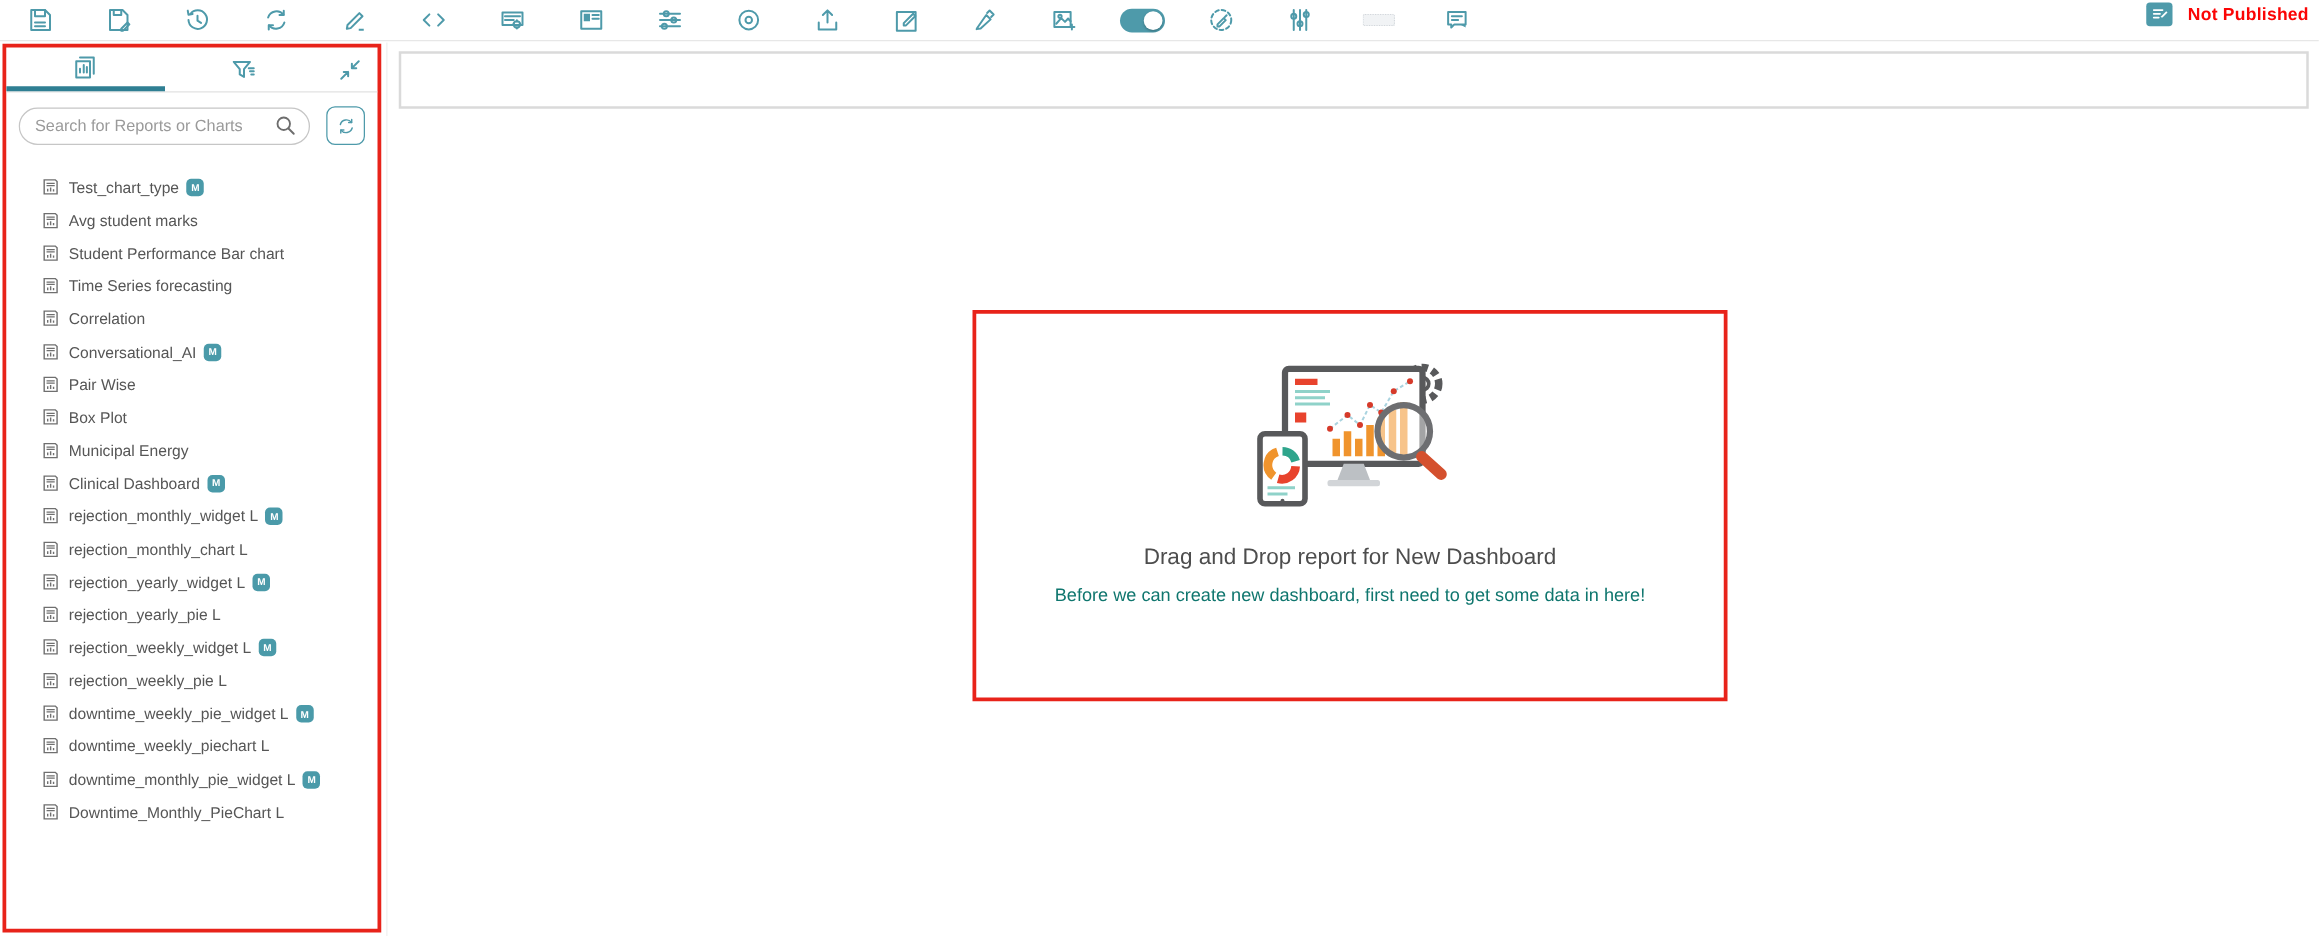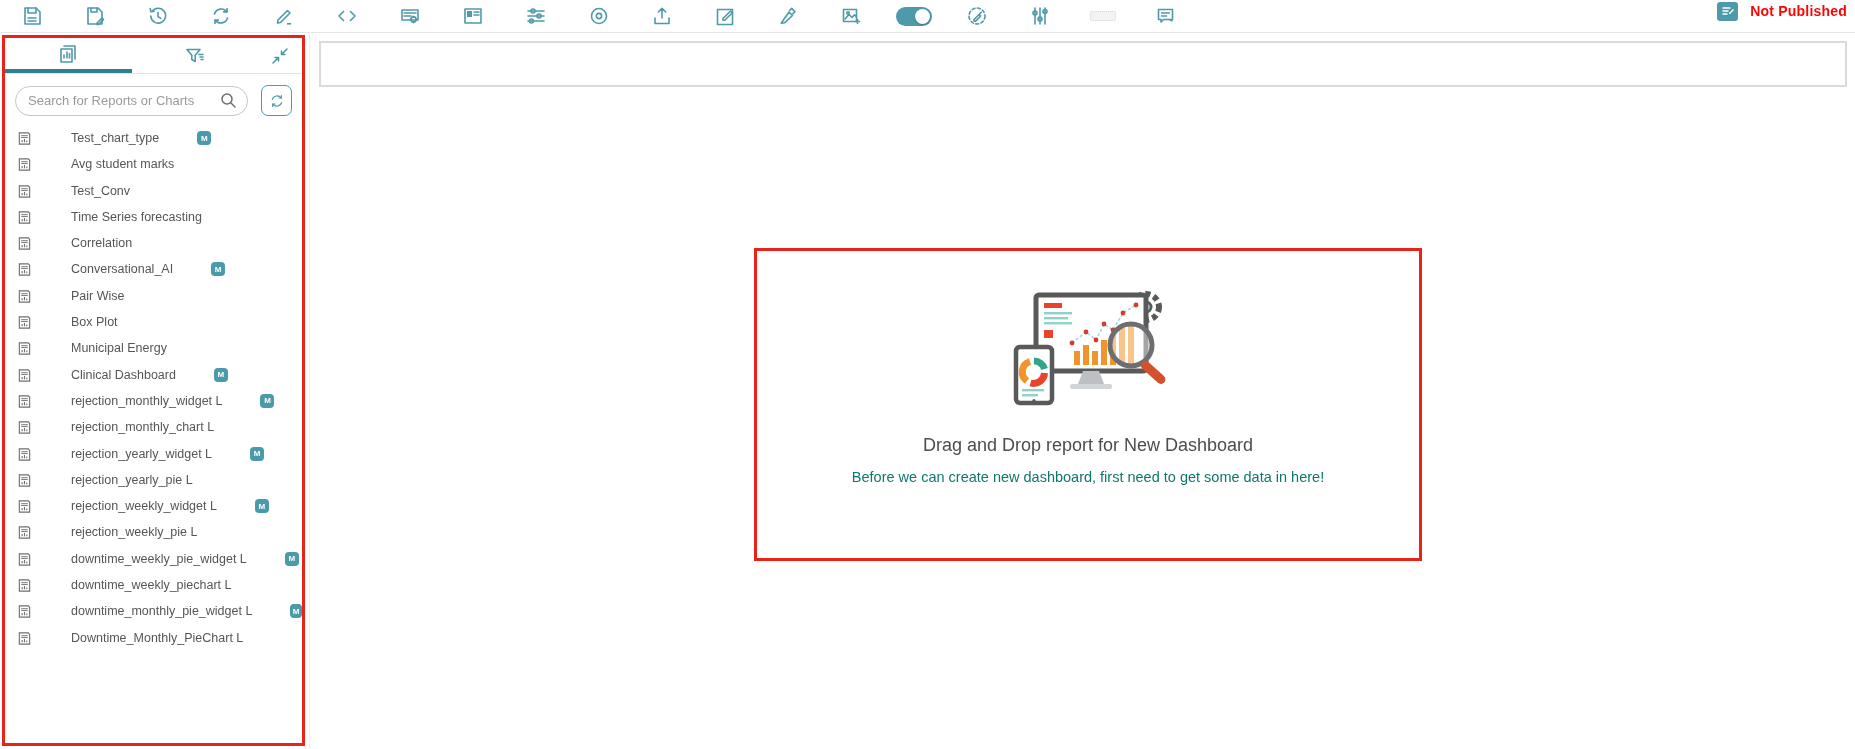--- a/index.html
+++ b/index.html
@@ -33,34 +33,34 @@
   .collapse-cell { width:44px; display:flex; align-items:center; justify-content:center; cursor:pointer; }
   .searchrow { display:flex; align-items:center; padding:11px 10px 6px 10px; gap:13px; flex:0 0 auto; }
   .searchbox { flex:1 1 auto; height:30px; border:1px solid #c6c6c6; border-radius:16px;
     display:flex; align-items:center; padding:0 10px 0 12px; }
   .searchbox input { border:none; outline:none; flex:1; font-size:13px; color:#444;
     font-family:"Liberation Sans", sans-serif; background:transparent; }
   .searchbox input::placeholder { color:#9a9a9a; }
   .refresh-btn { width:31px; height:31px; border:1.6px solid #4e9aaa; border-radius:7px;
     display:flex; align-items:center; justify-content:center; cursor:pointer; background:#fff; flex:0 0 auto; }
   .report-list { list-style:none; margin-top:9px; flex:1 1 auto; overflow:hidden; }
-  .report-item { height:26.3px; display:flex; align-items:flex-start; padding-left:12px;
-    cursor:grab; white-space:nowrap;gap:32px; }
+  .report-item { height:26.3px; display:flex; align-items:flex-end; padding-left:28px;
+    cursor:grab; white-space:nowrap; }
   .report-item svg { flex:0 0 auto; margin-right:7px; }
   .report-label { font-size:12.5px; color:#565656; }
   .m-badge { margin-left:6px; width:14px; height:14px; border-radius:4px; background:#4a9aa9;
     color:#fff; font-size:8px; font-weight:bold; display:flex; align-items:center;
     justify-content:center; }
 
   
   .main-area { position:absolute; left:309px; top:34px; width:1546px; height:715px;
     border-left:1px solid #efefef; background:#fff; }
   .empty-row-box { position:absolute; left:9px; top:7px; width:1528px; height:46px;
     border:2px solid #dadada; background:#fff; }
-  .dropzone { position:absolute; left:444px; top:214px; width:668px; height:313px;
+  .dropzone { position:absolute; left:468px; top:214px; width:604px; height:313px;
     border:3px solid #e8231a; background:#fff; display:flex; flex-direction:column;
     align-items:center; }
   .dz-illustration { margin-top:34px; }
   .dz-title { margin-top:18px; font-size:18px; color:#4d4d4d; }
   .dz-subtitle { margin-top:13px; font-size:14.5px; color:#0f766e; }
 </style>
 </head>
 <body>
 
 <header class="toolbar">
@@ -248,31 +248,31 @@
     <li class="report-item">
       <svg width="15" height="15" viewBox="0 0 16 16">
         <path d="M2.5 2h9.5l1.5 1.5V14H2.5z" fill="none" stroke="#6f6f6f" stroke-width="1.2"></path>
         <path d="M4.5 5h7M4.5 7h7" stroke="#6f6f6f" stroke-width="1"></path>
         <path d="M5.5 12V9.5M8 12V8.5M10.5 12v-2" stroke="#6f6f6f" stroke-width="1.2"></path>
       </svg>
       <span class="report-label">Avg student marks</span>
 
     </li>
 
-
-
-    <li class="report-item">
-      <svg width="15" height="15" viewBox="0 0 16 16">
-        <path d="M2.5 2h9.5l1.5 1.5V14H2.5z" fill="none" stroke="#6f6f6f" stroke-width="1.2"></path>
-        <path d="M4.5 5h7M4.5 7h7" stroke="#6f6f6f" stroke-width="1"></path>
-        <path d="M5.5 12V9.5M8 12V8.5M10.5 12v-2" stroke="#6f6f6f" stroke-width="1.2"></path>
-      </svg>
-      <span class="report-label">Test_Conv</span>
-
-    </li>
+    <li class="report-item">
+      <svg width="15" height="15" viewBox="0 0 16 16">
+        <path d="M2.5 2h9.5l1.5 1.5V14H2.5z" fill="none" stroke="#6f6f6f" stroke-width="1.2"></path>
+        <path d="M4.5 5h7M4.5 7h7" stroke="#6f6f6f" stroke-width="1"></path>
+        <path d="M5.5 12V9.5M8 12V8.5M10.5 12v-2" stroke="#6f6f6f" stroke-width="1.2"></path>
+      </svg>
+      <span class="report-label">Student Performance Bar chart</span>
+
+    </li>
+
+
 
 
     <li class="report-item">
       <svg width="15" height="15" viewBox="0 0 16 16">
         <path d="M2.5 2h9.5l1.5 1.5V14H2.5z" fill="none" stroke="#6f6f6f" stroke-width="1.2"></path>
         <path d="M4.5 5h7M4.5 7h7" stroke="#6f6f6f" stroke-width="1"></path>
         <path d="M5.5 12V9.5M8 12V8.5M10.5 12v-2" stroke="#6f6f6f" stroke-width="1.2"></path>
       </svg>
       <span class="report-label">Time Series forecasting</span>
 

